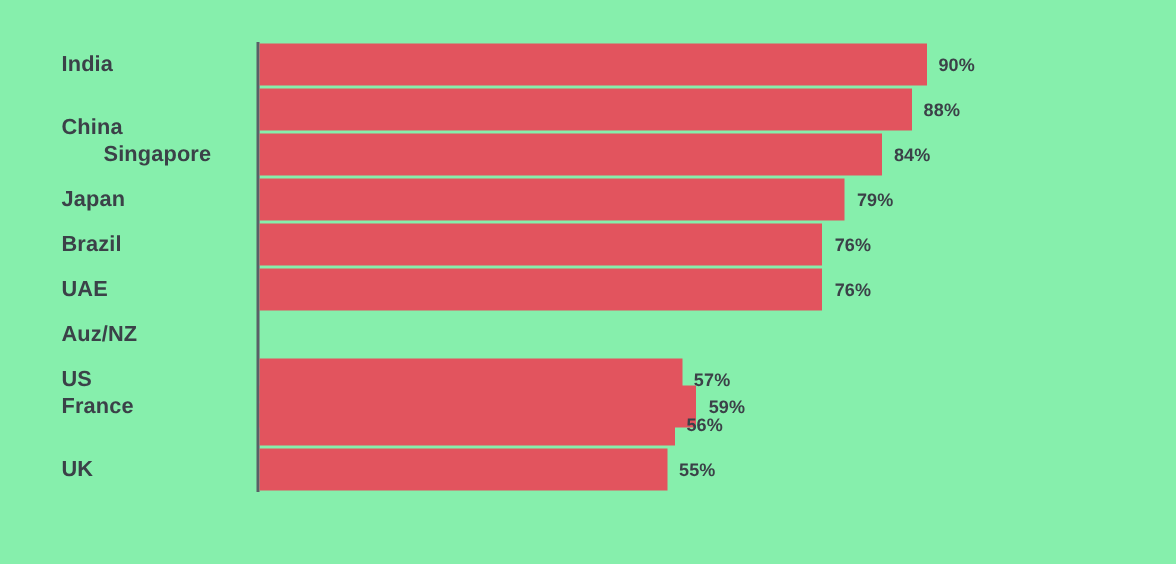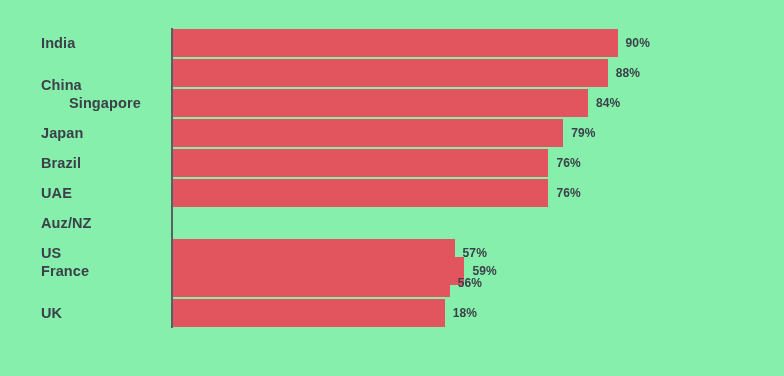--- a/index.html
+++ b/index.html
@@ -144,18 +144,18 @@
         <div class="bar-row" style="top: 210px;">
           <div class="bar" style="width: 281.58px; background: rgb(226, 84, 94);"></div>
           <div class="bar-value" style="left: 289.58px; color: rgb(59, 65, 72);">57%</div>
         </div>
         <div class="bar-row" style="top: 240px;">
           <div class="bar" style="width: 276.64px; background: rgb(226, 84, 94);"></div>
           <div class="bar-value" style="left: 284.64px; color: rgb(59, 65, 72);">56%</div>
         </div>
         <div class="bar-row" style="top: 270px;">
           <div class="bar" style="width: 271.7px; background: rgb(226, 84, 94);"></div>
-          <div class="bar-value" style="left: 279.7px; color: rgb(59, 65, 72);">18%</div>
+          <div class="bar-value" style="left: 279.7px; color: rgb(59, 65, 72);">55%</div>
         </div>
       </div>
 
   </div>
 </div>
 
 </body></html>

